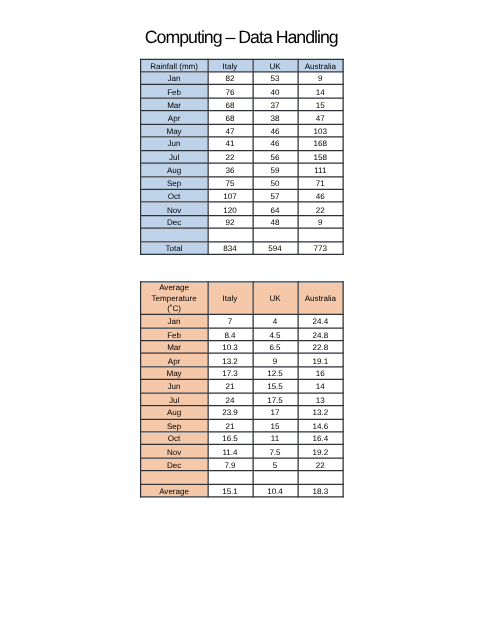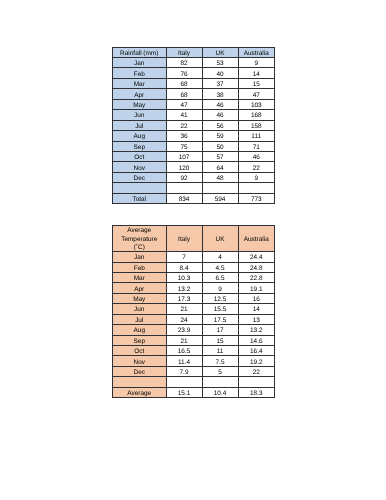--- a/index.html
+++ b/index.html
@@ -47,20 +47,21 @@
   col.col-uk{width:36px;}
   col.col-australia{width:36.5px;}
 
   tr.tall-header td{height:25.5px;}
 </style>
 </head>
 <body>
 
 <div class="page">
 
+  <div class="doc-title">Computing – Data Handling</div>
 
   <table class="grid" id="rainfall-table">
     <colgroup>
       <col class="col-label">
         <col class="col-italy">
         <col class="col-uk">
         <col class="col-australia">
     </colgroup>
     <tbody>
         <tr class="">

